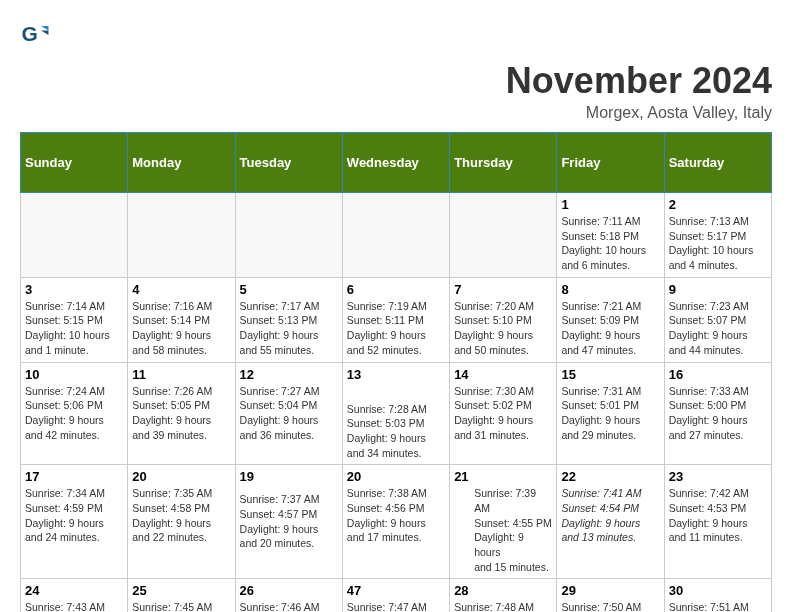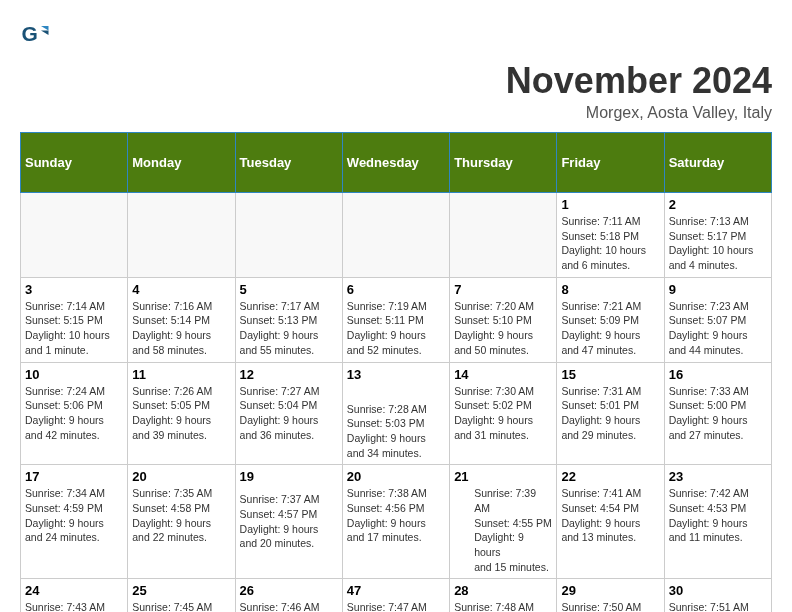--- a/index.html
+++ b/index.html
@@ -203,21 +203,21 @@
           </td>
           <td>
             <div class="day-num">21</div>
             <div class="day-info" style="white-space: pre-line; margin-left: 20px;">Sunrise: 7:39 AM
 Sunset: 4:55 PM
 Daylight: 9 hours
 and 15 minutes.</div>
           </td>
           <td>
             <div class="day-num">22</div>
-            <div class="day-info" style="white-space: pre-line;">Sunrise: 7:41 AM
+            <div class="day-info" style="white-space: pre-line; font-style: italic;">Sunrise: 7:41 AM
 Sunset: 4:54 PM
 Daylight: 9 hours
 and 13 minutes.</div>
           </td>
           <td>
             <div class="day-num">23</div>
             <div class="day-info" style="white-space: pre-line;">Sunrise: 7:42 AM
 Sunset: 4:53 PM
 Daylight: 9 hours
 and 11 minutes.</div>

